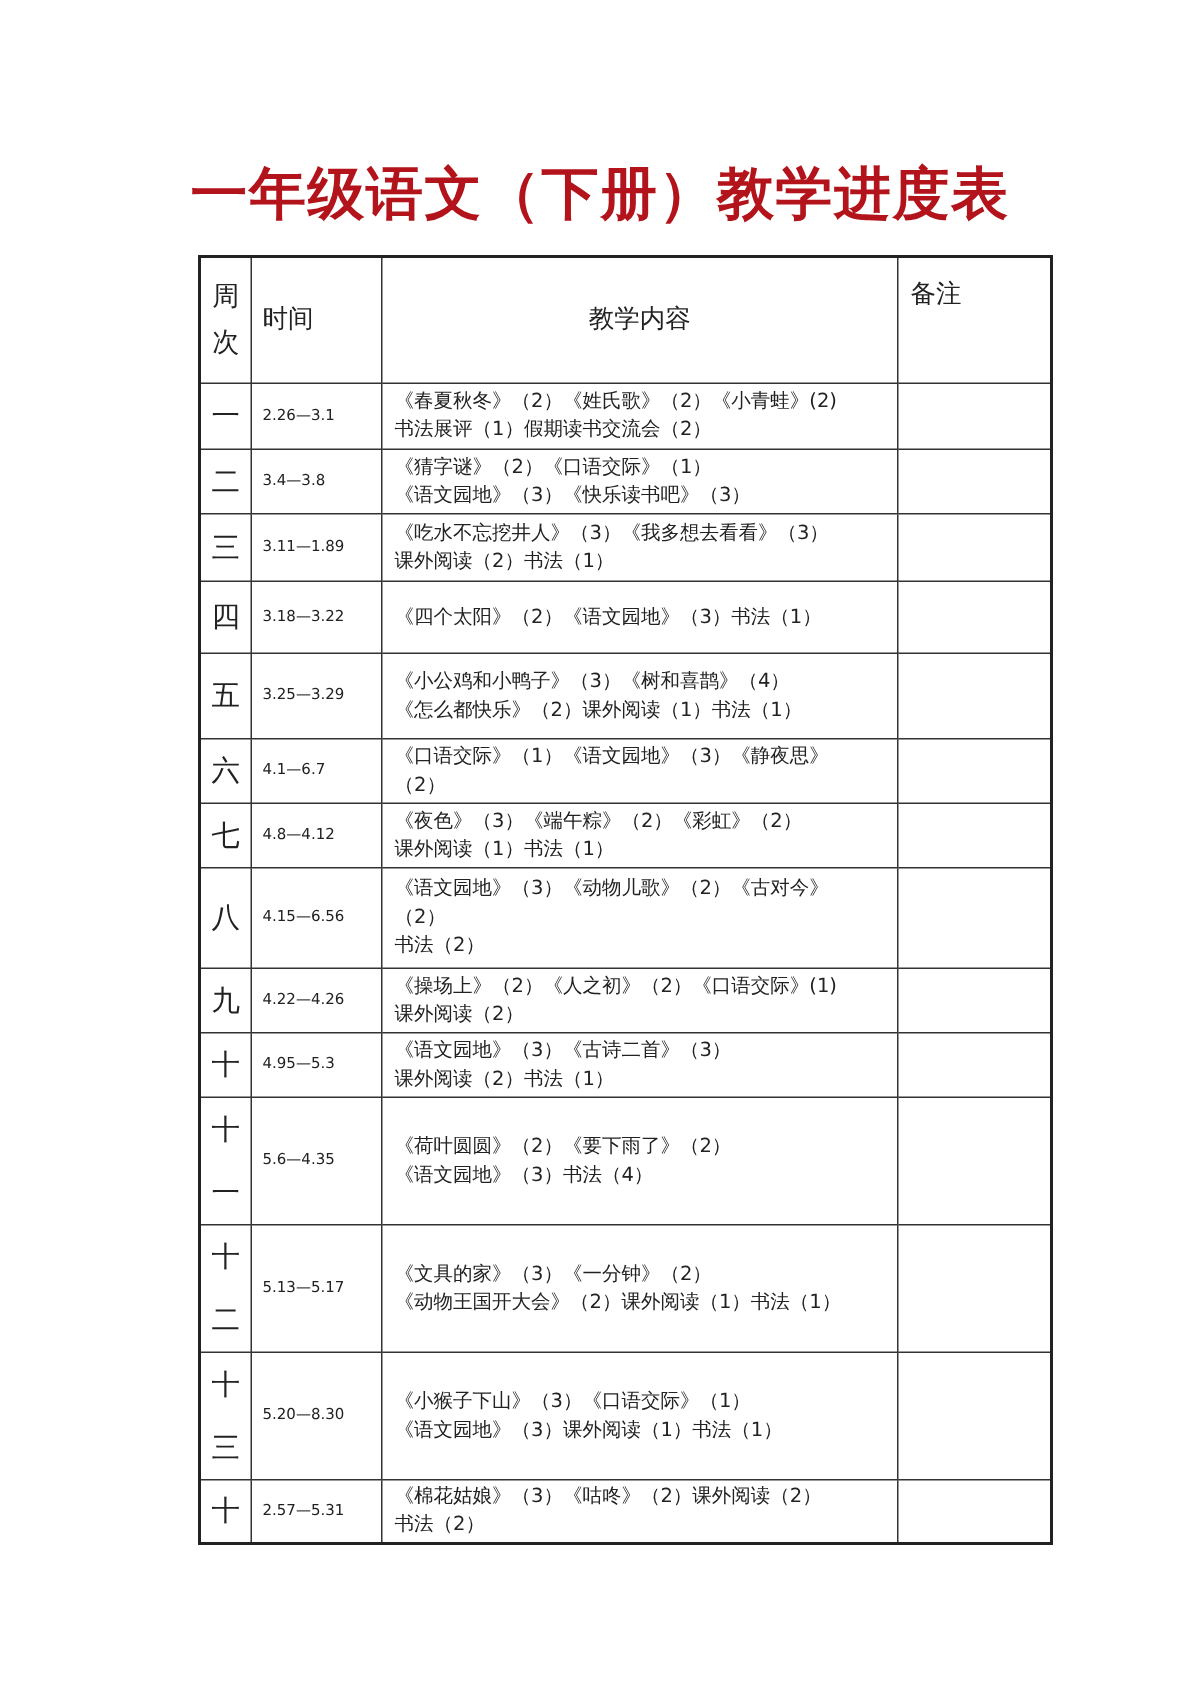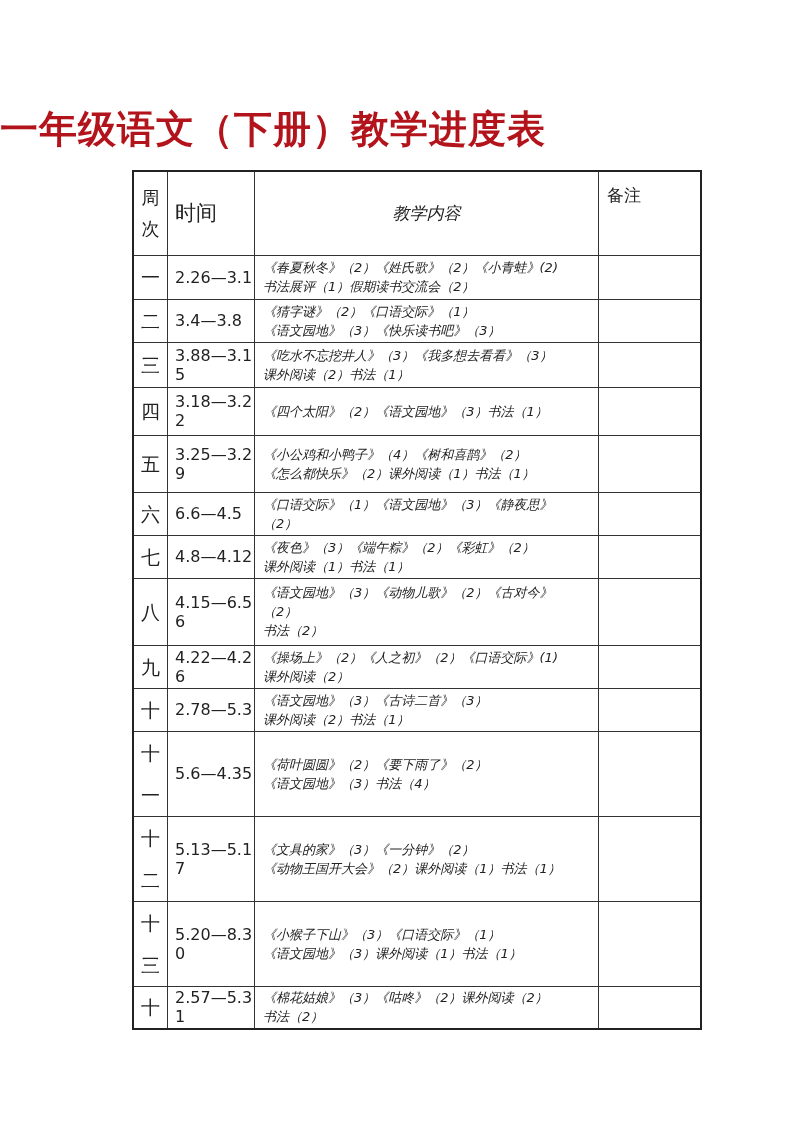--- a/index.html
+++ b/index.html
@@ -1,28 +1,28 @@
 <!DOCTYPE html>
 <html><head>
 <meta charset="utf-8">
 <style>
   html, body { margin:0; padding:0; background:#ffffff; }
   body { width:800px; height:1131px; position:relative; overflow:hidden;
          font-family:"DejaVu Sans","Liberation Sans",sans-serif; color:#222; }
-  .title { position:absolute; top:104px; left:0; width:800px; text-align:left;
+  .title { position:absolute; top:104px; left:0; width:800px; text-align:center;
            font-size:38px; font-weight:bold; color:#b3141c; letter-spacing:1px; }
   table { position:absolute; top:170px; left:132px; border-collapse:collapse;
           table-layout:fixed; width:552px; border:2px solid #222; }
   td { border:1px solid #333; vertical-align:middle; padding:0; }
   .c-week { width:33px; text-align:center; font-size:19px; line-height:38px; }
-  .c-time { width:79px; font-size:16px; line-height:19px; padding-left:7px; word-break:break-all; }
-  .c-content { width:343px; font-size:13px; line-height:19px; padding-left:8px;font-style:italic; }
+  .c-time { width:79px; font-size:10px; line-height:19px; padding-left:7px; word-break:break-all; }
+  .c-content { width:343px; font-size:13px; line-height:19px; padding-left:8px; }
   .c-note { width:93px; }
   .hdr .c-week { font-size:18px; line-height:31px; }
-  .hdr .c-time { font-size:21px; vertical-align:top; padding-top:32px; }
+  .hdr .c-time { font-size:17px; vertical-align:top; padding-top:32px; }
   .hdr .c-content { font-size:17px; text-align:center; vertical-align:top; padding-top:32px; padding-left:0; }
   .hdr .c-note { font-size:17px; vertical-align:top; padding-top:12px; padding-left:8px;margin-left:28px; }
   .line { display:block; white-space:nowrap; }
   .tw { display:block; }
 </style>
 </head>
 <body>
 
 <div class="title">一年级语文（下册）教学进度表</div>
 
@@ -56,21 +56,21 @@
         <td class="c-content">
           <span class="line">《猜字谜》（2）《口语交际》（1）</span>
           <span class="line">《语文园地》（3）《快乐读书吧》（3）</span>
         </td>
         <td class="c-note"></td>
       </tr>
       <tr style="height: 45px;">
         <td class="c-week">
           <span class="tw">三</span>
         </td>
-        <td class="c-time">3.88—3.15</td>
+        <td class="c-time">3.11—1.89</td>
         <td class="c-content">
           <span class="line">《吃水不忘挖井人》（3）《我多想去看看》（3）</span>
           <span class="line">课外阅读（2）书法（1）</span>
         </td>
         <td class="c-note"></td>
       </tr>
       <tr style="height: 48px;">
         <td class="c-week">
           <span class="tw">四</span>
         </td>
@@ -79,30 +79,30 @@
           <span class="line">《四个太阳》（2）《语文园地》（3）书法（1）</span>
         </td>
         <td class="c-note"></td>
       </tr>
       <tr style="height: 57px;">
         <td class="c-week">
           <span class="tw">五</span>
         </td>
         <td class="c-time">3.25—3.29</td>
         <td class="c-content">
-          <span class="line">《小公鸡和小鸭子》（4）《树和喜鹊》（2）</span>
+          <span class="line">《小公鸡和小鸭子》（3）《树和喜鹊》（4）</span>
           <span class="line">《怎么都快乐》（2）课外阅读（1）书法（1）</span>
         </td>
         <td class="c-note"></td>
       </tr>
       <tr style="height: 43px;">
         <td class="c-week">
           <span class="tw">六</span>
         </td>
-        <td class="c-time">6.6—4.5</td>
+        <td class="c-time">4.1—6.7</td>
         <td class="c-content">
           <span class="line">《口语交际》（1）《语文园地》（3）《静夜思》</span>
           <span class="line">（2）</span>
         </td>
         <td class="c-note"></td>
       </tr>
       <tr style="height: 43px;">
         <td class="c-week">
           <span class="tw">七</span>
         </td>
@@ -133,21 +133,21 @@
         <td class="c-content">
           <span class="line">《操场上》（2）《人之初》（2）《口语交际》(1)</span>
           <span class="line">课外阅读（2）</span>
         </td>
         <td class="c-note"></td>
       </tr>
       <tr style="height: 43px;">
         <td class="c-week">
           <span class="tw">十</span>
         </td>
-        <td class="c-time">2.78—5.3</td>
+        <td class="c-time">4.95—5.3</td>
         <td class="c-content">
           <span class="line">《语文园地》（3）《古诗二首》（3）</span>
           <span class="line">课外阅读（2）书法（1）</span>
         </td>
         <td class="c-note"></td>
       </tr>
       <tr style="height: 85px;">
         <td class="c-week">
           <span class="tw" style="line-height: 42px;">十</span>
           <span class="tw" style="line-height: 42px;">一</span>

